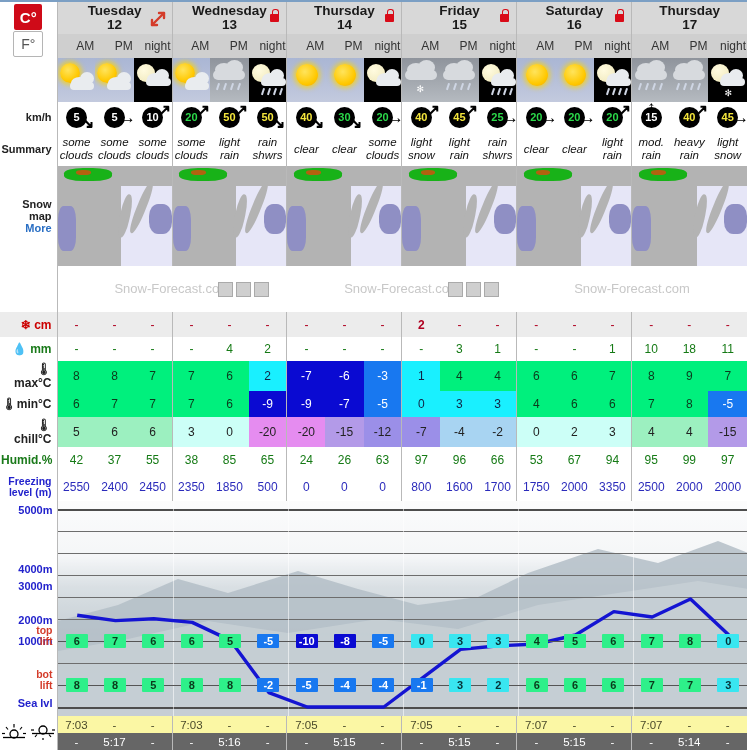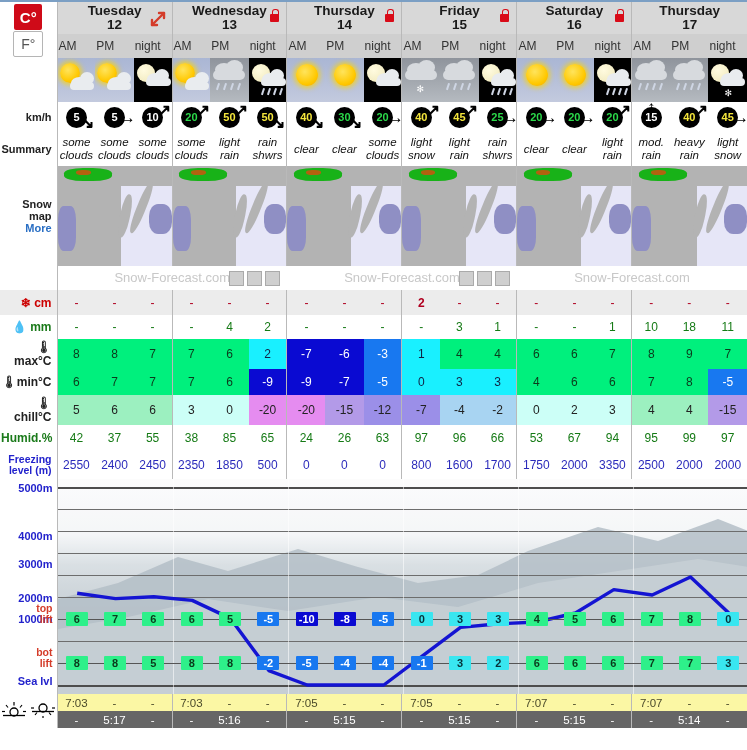--- a/index.html
+++ b/index.html
@@ -22,21 +22,21 @@
   .fbtn{width:28px;height:24px;margin:1px auto;background:#fff;color:#555;border:1px solid #b5b5b5;
         font-size:14px;display:flex;align-items:center;justify-content:center;border-radius:2px;cursor:pointer;}
   .dayhead{height:32px;background:#d8d8d8;text-align:center;position:relative;
            font-size:13.5px;font-weight:bold;color:#1a1a1a;line-height:14px;padding-top:2px;}
   .dayhead .dn{display:block;}
   .dayhead .dd{display:block;font-weight:bold;}
   .lock{position:absolute;right:7px;top:12px;width:9px;height:8px;background:#d90b18;border-radius:1px;}
   .lock:before{content:"";position:absolute;left:2px;top:-5px;width:5px;height:5px;
                border:1.6px solid #d90b18;border-bottom:none;border-radius:3px 3px 0 0;}
   .expand{position:absolute;right:5px;top:8px;width:18px;height:18px;cursor:pointer;}
-  .ampm{height:22px;background:#cfcfcf;text-align:left;font-size:12px;color:#333;cursor:pointer;}
+  .ampm{height:22px;background:#cfcfcf;text-align:right;font-size:12px;color:#333;cursor:pointer;}
 
   
   .wxcell{height:44px;padding:0;position:relative;overflow:hidden;}
   .wx{width:100%;height:44px;position:relative;}
   .wx.day{background:linear-gradient(#aab6d4,#c3cade);}
   .wx.night{background:#000;}
   .wx.ovc{background:linear-gradient(#8f949c,#b5bac0);}
   .sun{position:absolute;border-radius:50%;background:radial-gradient(circle at 40% 35%,#ffe45c,#ffc800 62%,#f2a900);
        box-shadow:0 0 5px 2px rgba(255,214,0,.75);}
   .moon{position:absolute;border-radius:50%;background:radial-gradient(circle at 38% 34%,#fffbe0,#efe7b8);}
@@ -57,21 +57,21 @@
            vertical-align:middle;text-align:center;background:#fff;}
 
   
   .mapcell{padding:0;height:100px;}
   .mapimg{height:100px;position:relative;overflow:hidden;background:#bfbfbf;}
   .sea{position:absolute;left:0;top:0;right:0;bottom:0;background:#e6e6f7;}
   .land{position:absolute;background:#b3b3b3;}
   .prec-g{position:absolute;background:#18b218;}
   .prec-o{position:absolute;background:#b2620f;}
   .prec-p{position:absolute;background:#8f8fc4;}
-  .wmark-row td{padding:1px;height:22px;background:#fff;}
+  .wmark-row td{padding:12px;height:22px;background:#fff;}
   .wmark{font-size:13px;color:#c8c8c8;text-align:center;position:relative;height:22px;line-height:22px;}
   .vcr{position:absolute;top:4px;display:flex;gap:3px;}
   .vbtn{width:13px;height:13px;background:#cfcfcf;border:1px solid #aaa;cursor:pointer;}
 
   
   .r-snow td{height:23px;background:#ececec;font-size:12px;color:#b00020;}
   .r-rain td{height:22px;background:#fff;font-size:12px;color:#157a15;}
   .r-temp td{height:24px;font-size:12px;}
   .r-hum td{height:24px;background:#fff;font-size:12px;color:#157a15;}
   .r-frz td{height:26px;background:#fff;font-size:12px;color:#2b2bbb;}
@@ -751,21 +751,21 @@
           <td class="cell ">3350</td>
           <td class="cell daysep">2500</td>
           <td class="cell ">2000</td>
           <td class="cell ">2000</td>
         </tr>
 
 <tr>
   <td style="padding:0;vertical-align:top;background:#fff;">
     <div class="alt-lbls" id="alt-lbls">
               <span class="alt" style="top:3px;">5000m</span>
-              <span class="alt" style="top:51px;">4000m</span>
+              <span class="alt" style="top:62px;">4000m</span>
               <span class="alt" style="top:79px;">3000m</span>
               <span class="alt" style="top:113px;">2000m</span>
               <span class="alt" style="top:134px;">1000m</span>
               <span class="alt" style="top:196px;">Sea lvl</span>
               <span class="liftlbl" style="top:124px;">top<br>lift</span>
               <span class="liftlbl" style="top:168px;">bot<br>lift</span>
             </div>
   </td>
   <td colspan="18" class="chartcell leftedge">
     <div class="chart" id="chart">

